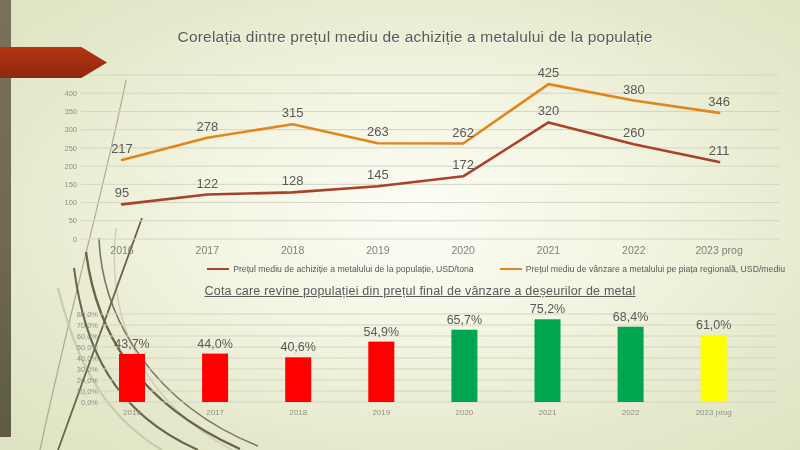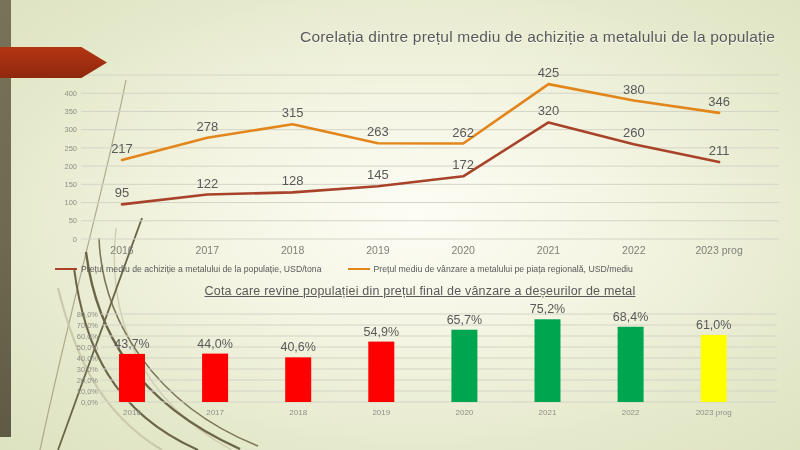--- a/index.html
+++ b/index.html
@@ -8,25 +8,25 @@
     background:radial-gradient(ellipse at 52% 48%, #fdfdf6 0%, #f4f5e3 35%, #e6eacd 70%, #dde2c1 100%);
     overflow:hidden;}
   .accent-bar{position:absolute;left:0;top:0;width:11px;height:437px;z-index:3;
     background:linear-gradient(180deg,#777258 0%,#6e6950 55%,#5f5a43 100%);}
   .arrow-ribbon{position:absolute;left:0;top:47px;width:107px;height:31px;z-index:4;
     background:linear-gradient(180deg,#b23513 0%,#a02d10 55%,#8e280e 100%);
     clip-path:polygon(0 0,76% 0,100% 50%,76% 100%,0 100%);
     filter:drop-shadow(2px 3px 3px rgba(60,40,20,.35));}
   .grass{position:absolute;left:0;top:0;z-index:1;pointer-events:none;}
   .deck-title{position:absolute;left:55px;top:27px;width:720px;z-index:2;
-    text-align:right;color:#595959;font-size:15.5px;line-height:20px;letter-spacing:.2px;
+    text-align:center;color:#595959;font-size:15.5px;line-height:20px;letter-spacing:.2px;
     text-shadow:0 1px 0 rgba(255,255,255,.75);}
   .chart-layer{position:absolute;z-index:2;}
   .legend{position:absolute;left:55px;top:264px;width:730px;z-index:2;
-    display:flex;justify-content:flex-start;align-items:center;gap:26px;}
+    display:flex;justify-content:flex-end;align-items:center;gap:26px;}
   .legend-entry{display:flex;align-items:center;gap:4px;}
   .legend-marker{display:inline-block;width:22px;height:0;border-top:2.6px solid #000;}
   .legend-label{font-size:8.7px;color:#595959;white-space:nowrap;}
   .bar-title{position:absolute;left:55px;top:284px;width:730px;z-index:2;
     text-align:center;color:#595959;font-size:12.5px;letter-spacing:.2px;text-decoration:underline;}
 </style>
 </head>
 <body>
 
 <div class="slide">

